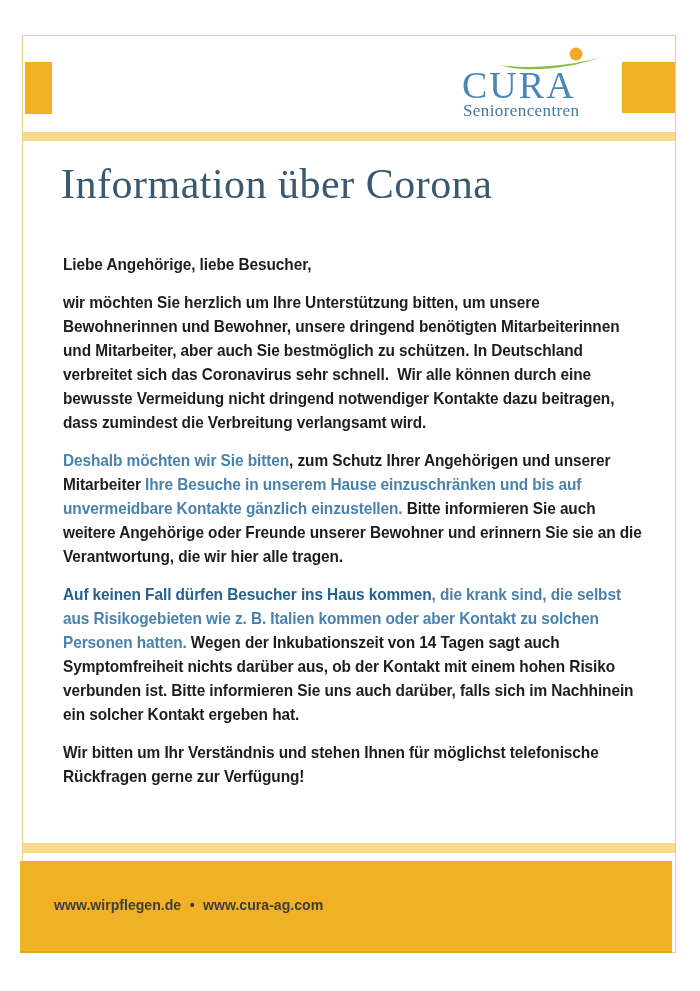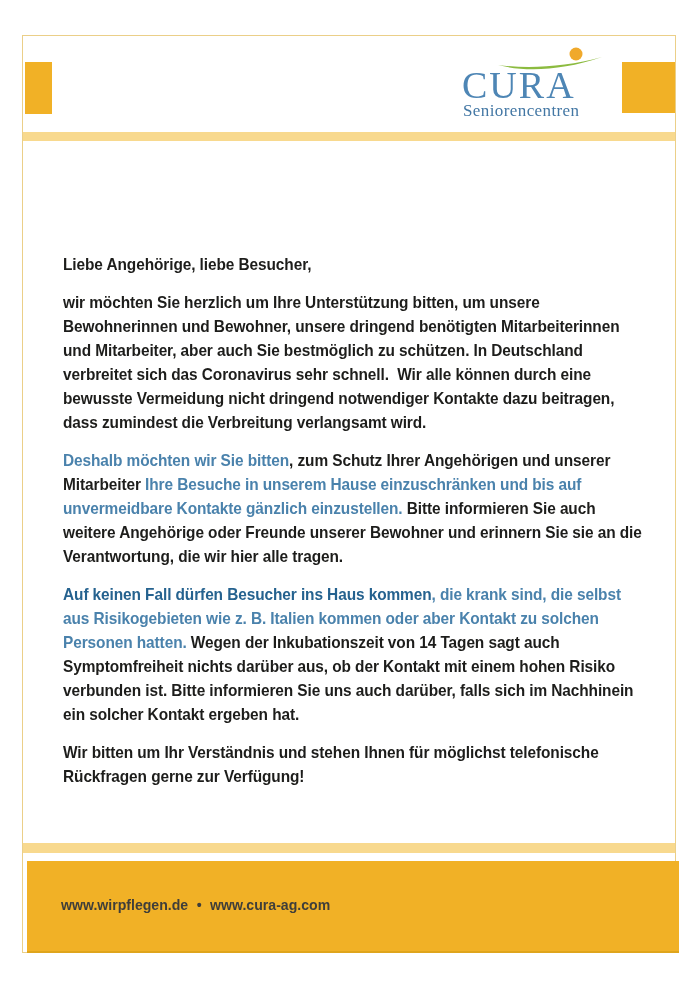--- a/index.html
+++ b/index.html
@@ -44,21 +44,21 @@
     font-weight:400;font-size:42px;line-height:48px;letter-spacing:0.5px;color:var(--title-blue);}
 
   .content{position:absolute;left:63px;top:252px;width:622px;
     transform:scaleX(0.935);transform-origin:0 0;
     font-weight:700;font-size:16.5px;line-height:24px;letter-spacing:-0.1px;color:var(--body-text);}
   .content p{margin:0 0 14px 0;}
   .run-black{color:var(--body-text);}
   .run-blue{color:var(--run-blue);}
   .run-darkblue{color:var(--run-darkblue);}
 
-  .footer{position:absolute;left:27px;top:861px;width:652px;height:92px;
+  .footer{position:absolute;left:20px;top:861px;width:652px;height:92px;
     background:var(--accent-orange);border-bottom:2px solid var(--footer-edge);}
   .footer-text{position:absolute;left:34px;top:35px;font-weight:700;font-size:15px;line-height:18px;
     color:var(--footer-text);transform:scaleX(0.94);transform-origin:0 0;white-space:nowrap;}
   .footer-text .sep{margin:0 9px;}
 </style>
 </head>
 <body>
 
 <div class="page">
 
@@ -71,20 +71,21 @@
     <svg class="logo-mark" viewBox="0 0 110 30" aria-hidden="true">
       <circle cx="81" cy="9" r="6.5" style="fill:var(--logo-dot-orange)"></circle>
       <path d="M3,20 C30,27 66,26 107,12 C70,22 34,24 3,20 Z" style="fill:var(--logo-green)"></path>
     </svg>
     <div class="logo-brand">CURA</div>
     <div class="logo-sub">Seniorencentren</div>
   </div>
 
   <div class="band band-top"></div>
 
+  <h1 class="title">Information über Corona</h1>
 
   <div class="content">
     <p class="para"><span class="run-black">Liebe Angehörige, liebe Besucher,</span></p>
     <p class="para"><span class="run-black">wir möchten Sie herzlich um Ihre Unterstützung bitten, um unsere Bewohnerinnen und Bewohner, unsere dringend benötigten Mitarbeiterinnen und Mitarbeiter, aber auch Sie bestmöglich zu schützen. In Deutschland verbreitet sich das Coronavirus sehr schnell.&nbsp; Wir alle können durch eine bewusste Vermeidung nicht dringend notwendiger Kontakte dazu beitragen, dass zumindest die Verbreitung verlangsamt wird.</span></p>
     <p class="para"><span class="run-blue">Deshalb möchten wir Sie bitten</span><span class="run-black">, zum Schutz Ihrer Angehörigen und unserer Mitarbeiter </span><span class="run-blue">Ihre Besuche in unserem Hause einzuschränken und bis auf unvermeidbare Kontakte gänzlich einzustellen.</span><span class="run-black"> Bitte informieren Sie auch weitere Angehörige oder Freunde unserer Bewohner und erinnern Sie sie an die Verantwortung, die wir hier alle tragen.</span></p>
     <p class="para"><span class="run-darkblue">Auf keinen Fall dürfen Besucher ins Haus kommen</span><span class="run-blue">, die krank sind, die selbst aus Risikogebieten wie z. B. Italien kommen oder aber Kontakt zu solchen Personen hatten.</span><span class="run-black"> Wegen der Inkubationszeit von 14 Tagen sagt auch Symptomfreiheit nichts darüber aus, ob der Kontakt mit einem hohen Risiko verbunden ist. Bitte informieren Sie uns auch darüber, falls sich im Nachhinein ein solcher Kontakt ergeben hat.</span></p>
     <p class="para"><span class="run-black">Wir bitten um Ihr Verständnis und stehen Ihnen für möglichst telefonische Rückfragen gerne zur Verfügung!</span></p>
   </div>
 
   <div class="band band-bottom"></div>

